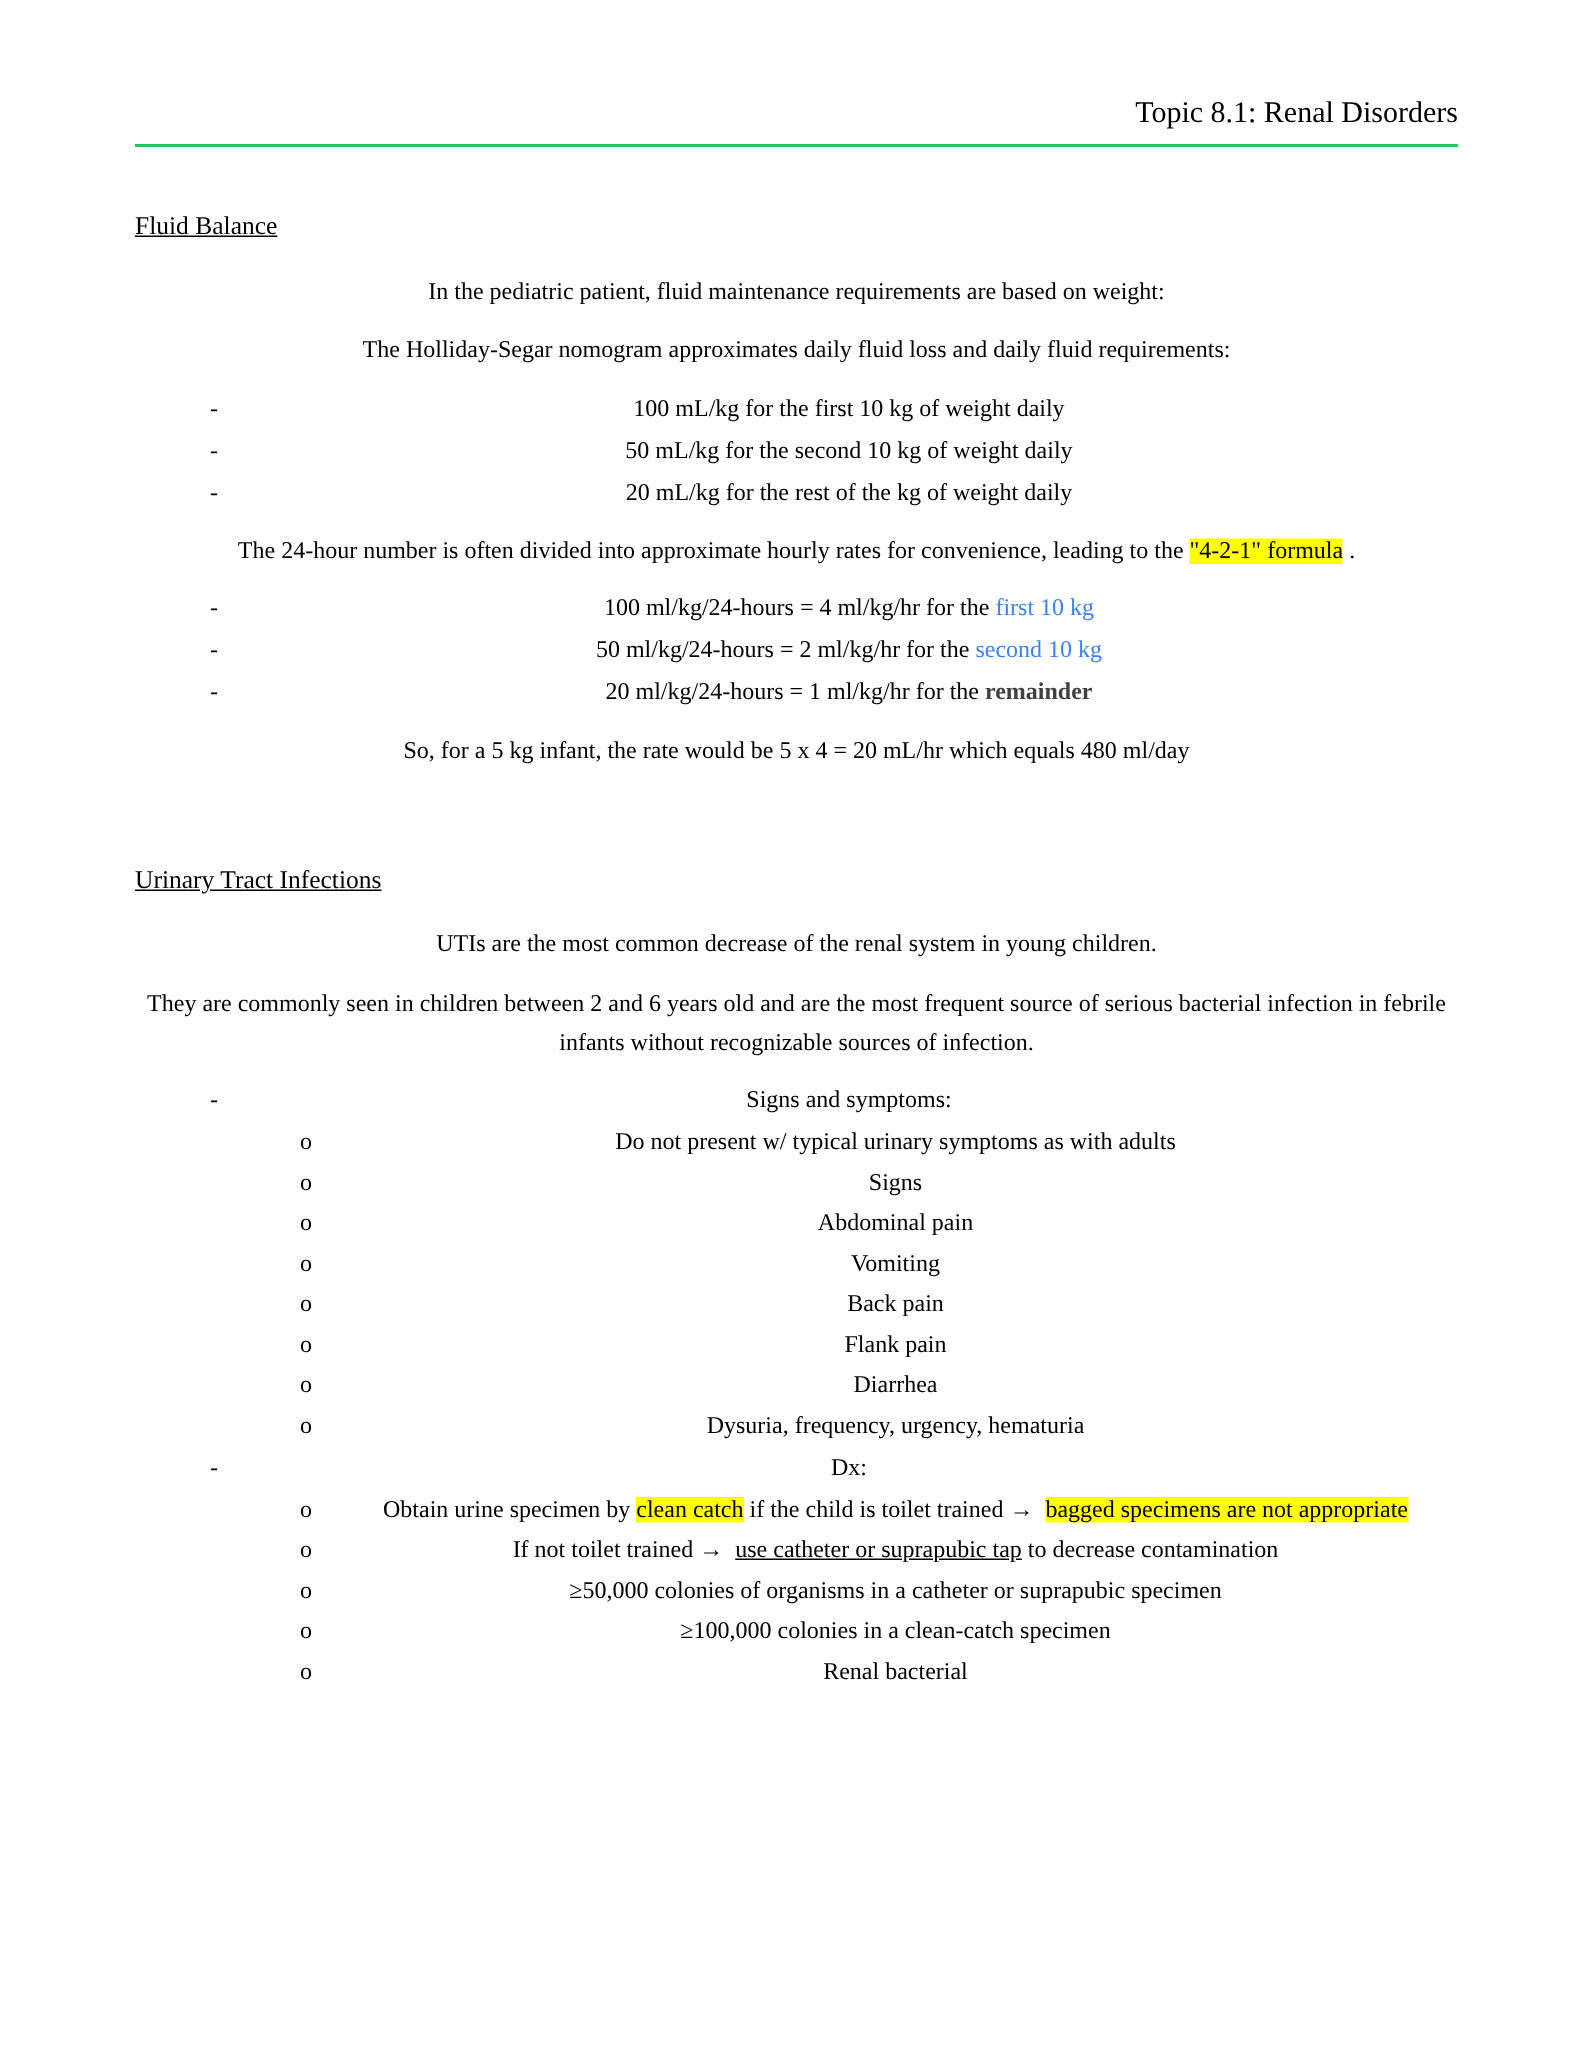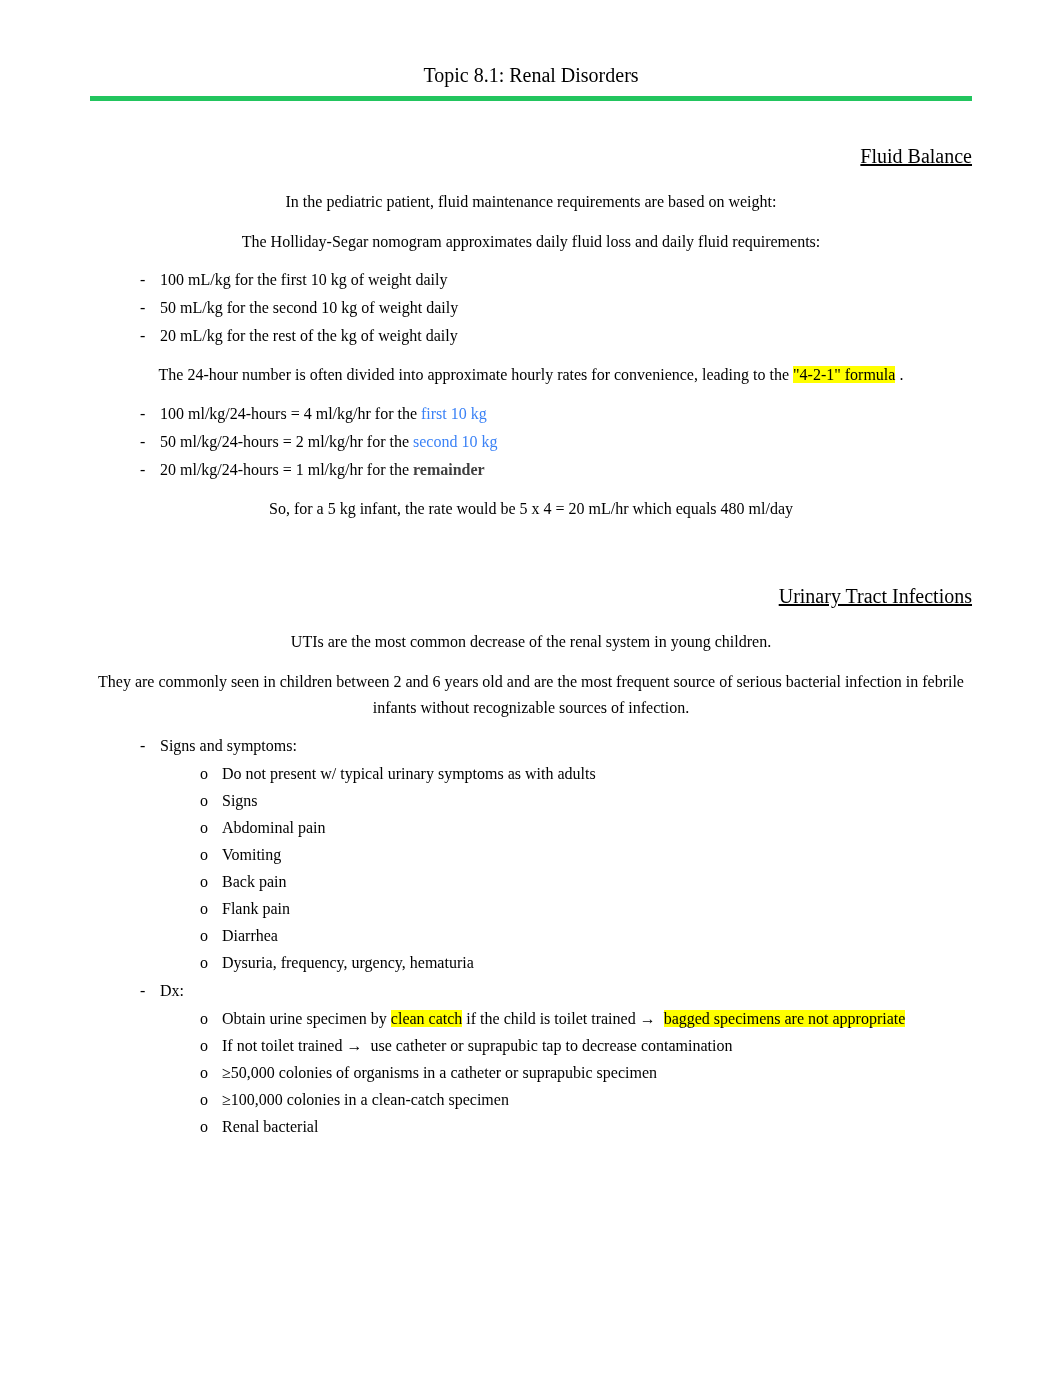--- a/index.html
+++ b/index.html
@@ -13,51 +13,52 @@
       font-size: 16px;
       color: #000;
       background: #fff;
       width: 1062px;
       min-height: 1377px;
       padding: 60px 90px;
       line-height: 1.5;
     }
 
     .page-title {
-      text-align: center;
+      text-align: right;
       font-size: 20px;
       font-weight: normal;
-      border-bottom: 5px solid #22c55e;
+      border-bottom: 2px solid #22c55e;
       padding-bottom: 6px;
       margin-bottom: 40px;
     }
 
     .section-title {
-      text-align: right;
-      font-size: 20px;
+      text-align: left;
+      font-size: 17px;
       font-weight: normal;
       text-decoration: underline;
       margin-bottom: 18px;
     }
 
     .paragraph {
       margin-bottom: 14px;
       line-height: 1.6;
       text-align: center;
     }
 
     .bullet-list {
       margin: 0 0 14px 50px;
       list-style: none;
     }
 
     .bullet-list li {
       margin-bottom: 4px;
       position: relative;
       padding-left: 20px;
+      text-align: center;
     }
 
     .bullet-list li::before {
       content: "-";
       position: absolute;
       left: 0;
     }
 
     .sub-list {
       margin: 4px 0 4px 40px;
@@ -91,20 +92,21 @@
     .text-teal {
       color: #404040;
       font-weight: bold;
     }
 
     .section-gap {
       margin-bottom: 60px;
     }
 
     .underline {
+      text-decoration: underline;
     }
   </style>
 </head>
 <body>
 
 <h1 class="page-title">Topic 8.1: Renal Disorders</h1>
 
 <div>
   <h2 class="section-title">Fluid Balance</h2>
 

